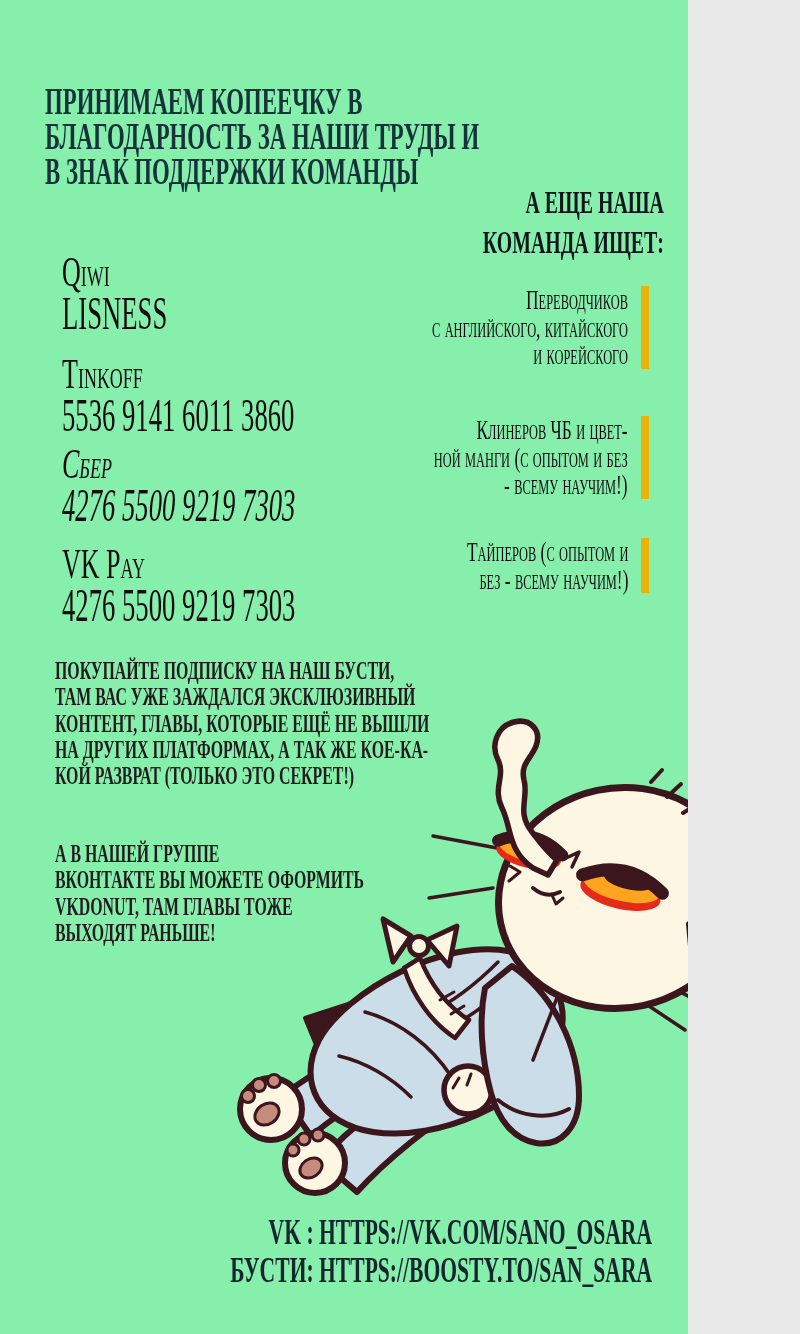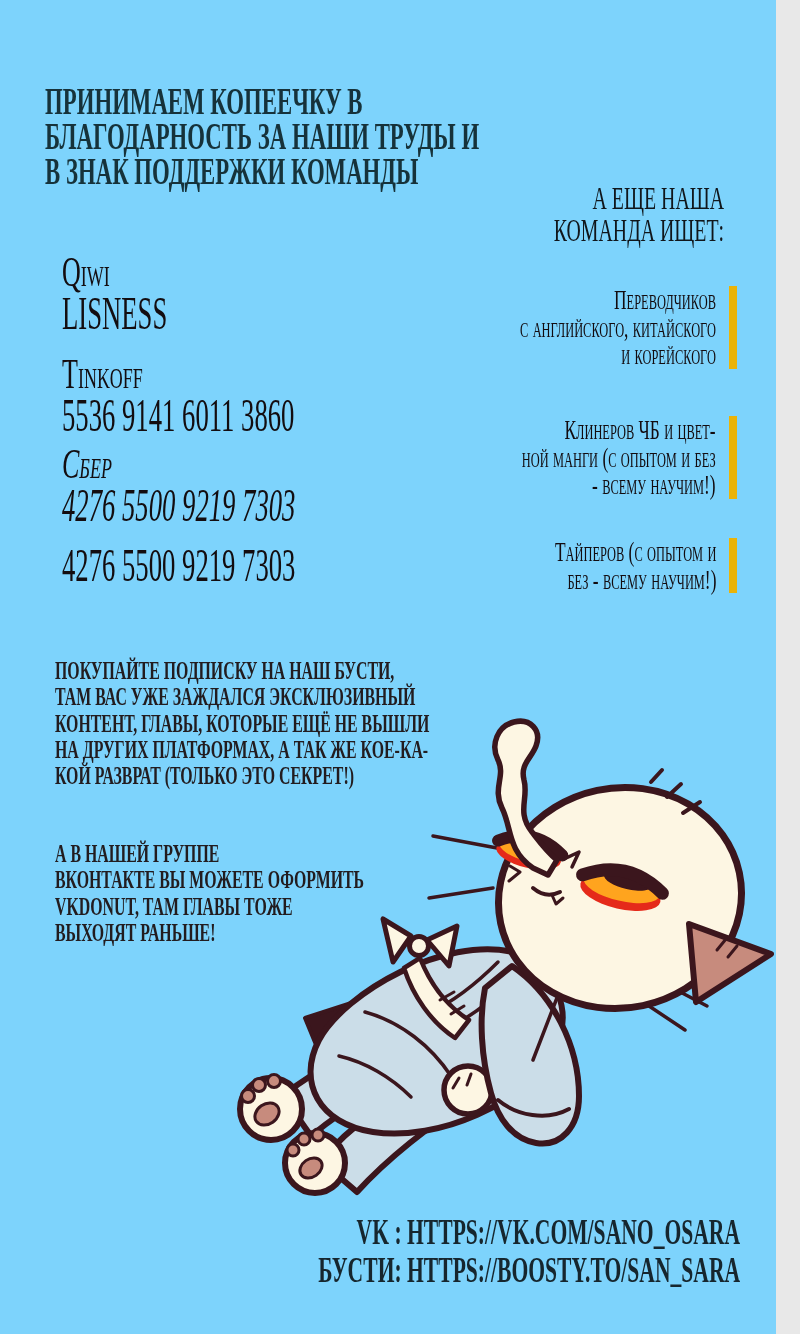--- a/index.html
+++ b/index.html
@@ -1,30 +1,30 @@
 <!DOCTYPE html>
 <html><head>
 <meta charset="utf-8">
 <style>
   html,body { margin:0; padding:0; background:#e8e8e8; }
   .page {
-    position:relative; width:776px; height:1334px; background:#7dd3fc;
+    position:relative; width:688px; height:1334px; background:#86efac;
     font-family:"Liberation Serif", serif; overflow:hidden;
   }
   .abs { position:absolute; }
   .cx { display:inline-block; transform-origin:0 0; white-space:pre-line; }
   .r  { text-align:right; }
   .r .cx { transform-origin:100% 0; text-align:right; }
 
   .title { left:45px; top:84px; width:900px; font-weight:bold;
            font-size:38px; line-height:35px; color:#16323a; }
   .title .cx { transform:scaleX(0.60); }
 
-  .recruit-heading { right:52px; top:183px; width:500px; font-weight:normal;
-                     font-size:31px; line-height:32px; color:#10161b; }
+  .recruit-heading { right:24px; top:183px; width:500px; font-weight:bold;
+                     font-size:31px; line-height:40px; color:#10161b; }
   .recruit-heading .cx { transform:scaleX(0.64); }
 
   .pay { left:62px; width:600px; color:#130d10; }
   .pay-label { font-size:42px; line-height:40px; font-variant:small-caps; }
   .pay-label .cx { transform:scaleX(0.62); white-space:nowrap; }
   .pay-value { font-size:46px; line-height:44px; }
   .pay-value .cx { transform:scaleX(0.58); white-space:nowrap; }
 
   .recruit-item { right:39px; width:500px; box-sizing:border-box;
                   border-right:8px solid #eab308; padding-right:13px;
@@ -64,20 +64,21 @@
   </div>
   <div class="abs pay" style="top:354px;">
     <div class="pay-label"><span class="cx">Tinkoff</span></div>
     <div class="pay-value"><span class="cx">5536 9141 6011 3860</span></div>
   </div>
   <div class="abs pay" style="top:444px;font-style:italic;">
     <div class="pay-label"><span class="cx">Сбер</span></div>
     <div class="pay-value"><span class="cx">4276 5500 9219 7303</span></div>
   </div>
   <div class="abs pay" style="top:544px;">
+    <div class="pay-label"><span class="cx">VK Pay</span></div>
     <div class="pay-value"><span class="cx">4276 5500 9219 7303</span></div>
   </div>
 
   <div class="abs r recruit-item" style="top:286px;">
     <span class="cx">Переводчиков
 с английского, китайского
 и корейского</span>
   </div>
   <div class="abs r recruit-item" style="top:416px;">
     <span class="cx">Клинеров ЧБ и цвет-

